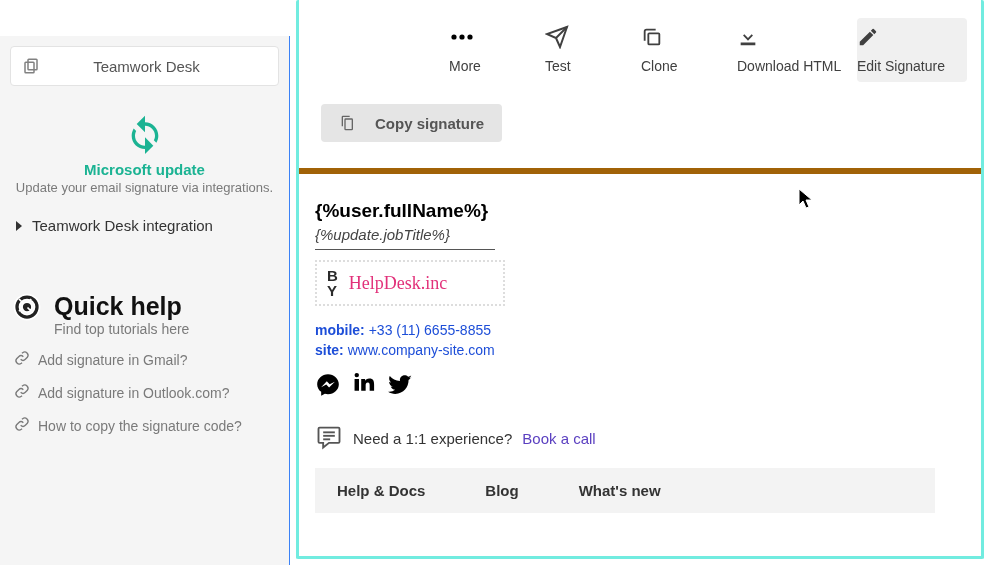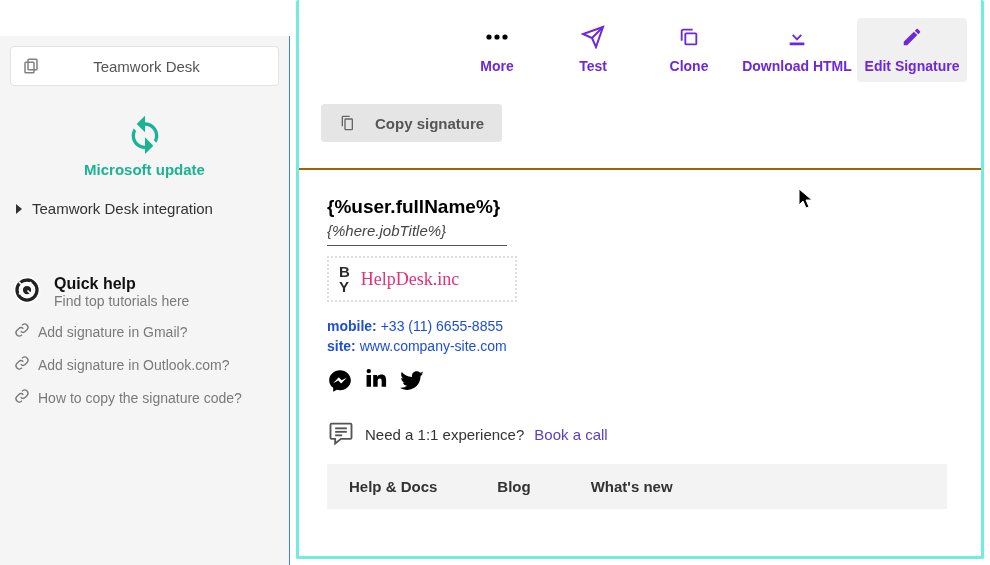--- a/index.html
+++ b/index.html
@@ -53,21 +53,21 @@
     width:0; height:0;
     border-top:5px solid transparent;
     border-bottom:5px solid transparent;
     border-left:6px solid #333;
   }
   .quick-help {
     display:flex; align-items:flex-start; gap:12px;
     margin-top:50px; margin-bottom:6px; padding-left:2px;
   }
   .quick-help .help-icon { color:#222; }
-  .quick-help .qtitle { font-size:16px; font-weight:700; color:#111; }
+  .quick-help .qtitle { font-size:25px; font-weight:700; color:#111; }
   .quick-help .qsub { font-size:14px; color:#7a7a7a; }
   .help-link {
     display:flex; align-items:center; gap:8px;
     color:#7a7a7a; font-size:14px; padding:7px 4px;
     cursor:pointer;
   }
   .help-link .lnk-icon { width:16px; color:#7a7a7a; }
   
   .main {
     flex:1;
@@ -84,42 +84,41 @@
     overflow-y:auto;
     position:relative;
   }
   
   .toolbar {
     display:flex; justify-content:flex-end; align-items:stretch;
     padding:18px 14px 18px 0;
   }
   .toolbar-item {
     width:96px;
-    display:flex; flex-direction:column; align-items:center; justify-content:center;
+    display:flex; flex-direction:column; align-items:flex-start; justify-content:center;
     gap:10px;
-    font-size:14px; color:#6d28d9;
+    font-size:14px; color:#404040;
     cursor:pointer;
     padding:8px 0;
     border-radius:4px;
-    font-weight:bold;
   }
   .toolbar-item.active { background:#f0f0f0; }
   .toolbar-item .ticon { height:22px; display:flex; align-items:center; justify-content:center; }
   
   .copy-row { padding: 4px 22px 26px 22px; }
   .copy-btn {
     display:inline-flex; align-items:center; gap:20px;
     background:#e5e5e5; color:#555; font-weight:600;
     border:none; border-radius:4px;
     padding:10px 18px; font-size:15px;
     cursor:pointer;
   }
   .copy-btn svg { color:#666; }
   
-  .sig-area { padding: 0 28px; border-top:2px solid #a16207; }
+  .sig-area { padding: 0 16px; border-top:6px solid #a16207; }
   .sig-name { font-size:19px; font-weight:700; color:#000; font-style:normal; margin-top:26px;}
   .sig-job { font-size:15px; font-style:italic; color:#444; margin-top:4px; }
   hr.sig-sep { border:none; border-top:1px solid #555; margin:6px 0 10px 0; width:180px; }
   .logo-box {
     display:flex; align-items:center; gap:10px;
     border:2px dotted #ddd; padding:6px 10px; width:190px; height:46px;
   }
   .logo-by { display:flex; flex-direction:column; font-weight:900; font-size:15px; color:#2b2b2b; line-height:15px; letter-spacing:1px;}
   .logo-brand { font-family:"Comic Sans MS","Brush Script MT",cursive; color:#e2317a; font-size:18px; }
   .contact { margin-top:16px; font-size:14px; color:#1d4ed8; }
@@ -161,20 +160,21 @@
   </div>
 
   <div class="update-block">
     <span class="refresh-icon">
       <svg width="40" height="40" viewBox="0 0 24 24" fill="currentColor">
         <path d="M12 4V1L7 6l5 5V7c3.3 0 6 2.7 6 6 0 1-.3 2-.7 2.8l1.5 1.5C19.5 16 20 14.6 20 13c0-4.4-3.6-8-8-8z"></path>
         <path d="M12 19c-3.3 0-6-2.7-6-6 0-1 .3-2 .7-2.8L5.2 8.7C4.5 10 4 11.4 4 13c0 4.4 3.6 8 8 8v3l5-5-5-5v5z"></path>
       </svg>
     </span>
     <div class="title">Microsoft update</div>
+    <div class="sub">Update your email signature via integrations.</div>
   </div>
 
   <div class="tree-item">
     <span class="tree-caret"></span>
     <span>Teamwork Desk integration</span>
   </div>
 
   <div class="quick-help">
     <span class="help-icon">
       <svg width="30" height="30" viewBox="0 0 24 24" fill="currentColor">
@@ -265,21 +265,21 @@
       <button class="copy-btn">
         <svg width="16" height="18" viewBox="0 0 24 24" fill="currentColor">
             <path d="M16 1H6a2 2 0 00-2 2v14h2V3h10V1zm3 4H10a2 2 0 00-2 2v14a2 2 0 002 2h9a2 2 0 002-2V7a2 2 0 00-2-2zm0 16H10V7h9v14z"></path>
           </svg>
         <span>Copy signature</span>
       </button>
     </div>
 
     <div class="sig-area">
       <div class="sig-name">{%user.fullName%}</div>
-      <div class="sig-job">{%here.jobTitle%}</div>
+      <div class="sig-job">{%update.jobTitle%}</div>
       <hr class="sig-sep">
 
       <div class="logo-box">
         <div class="logo-by">
           <span>B</span>
           <span>Y</span>
         </div>
         <span class="logo-brand">HelpDesk.inc</span>
       </div>
 

